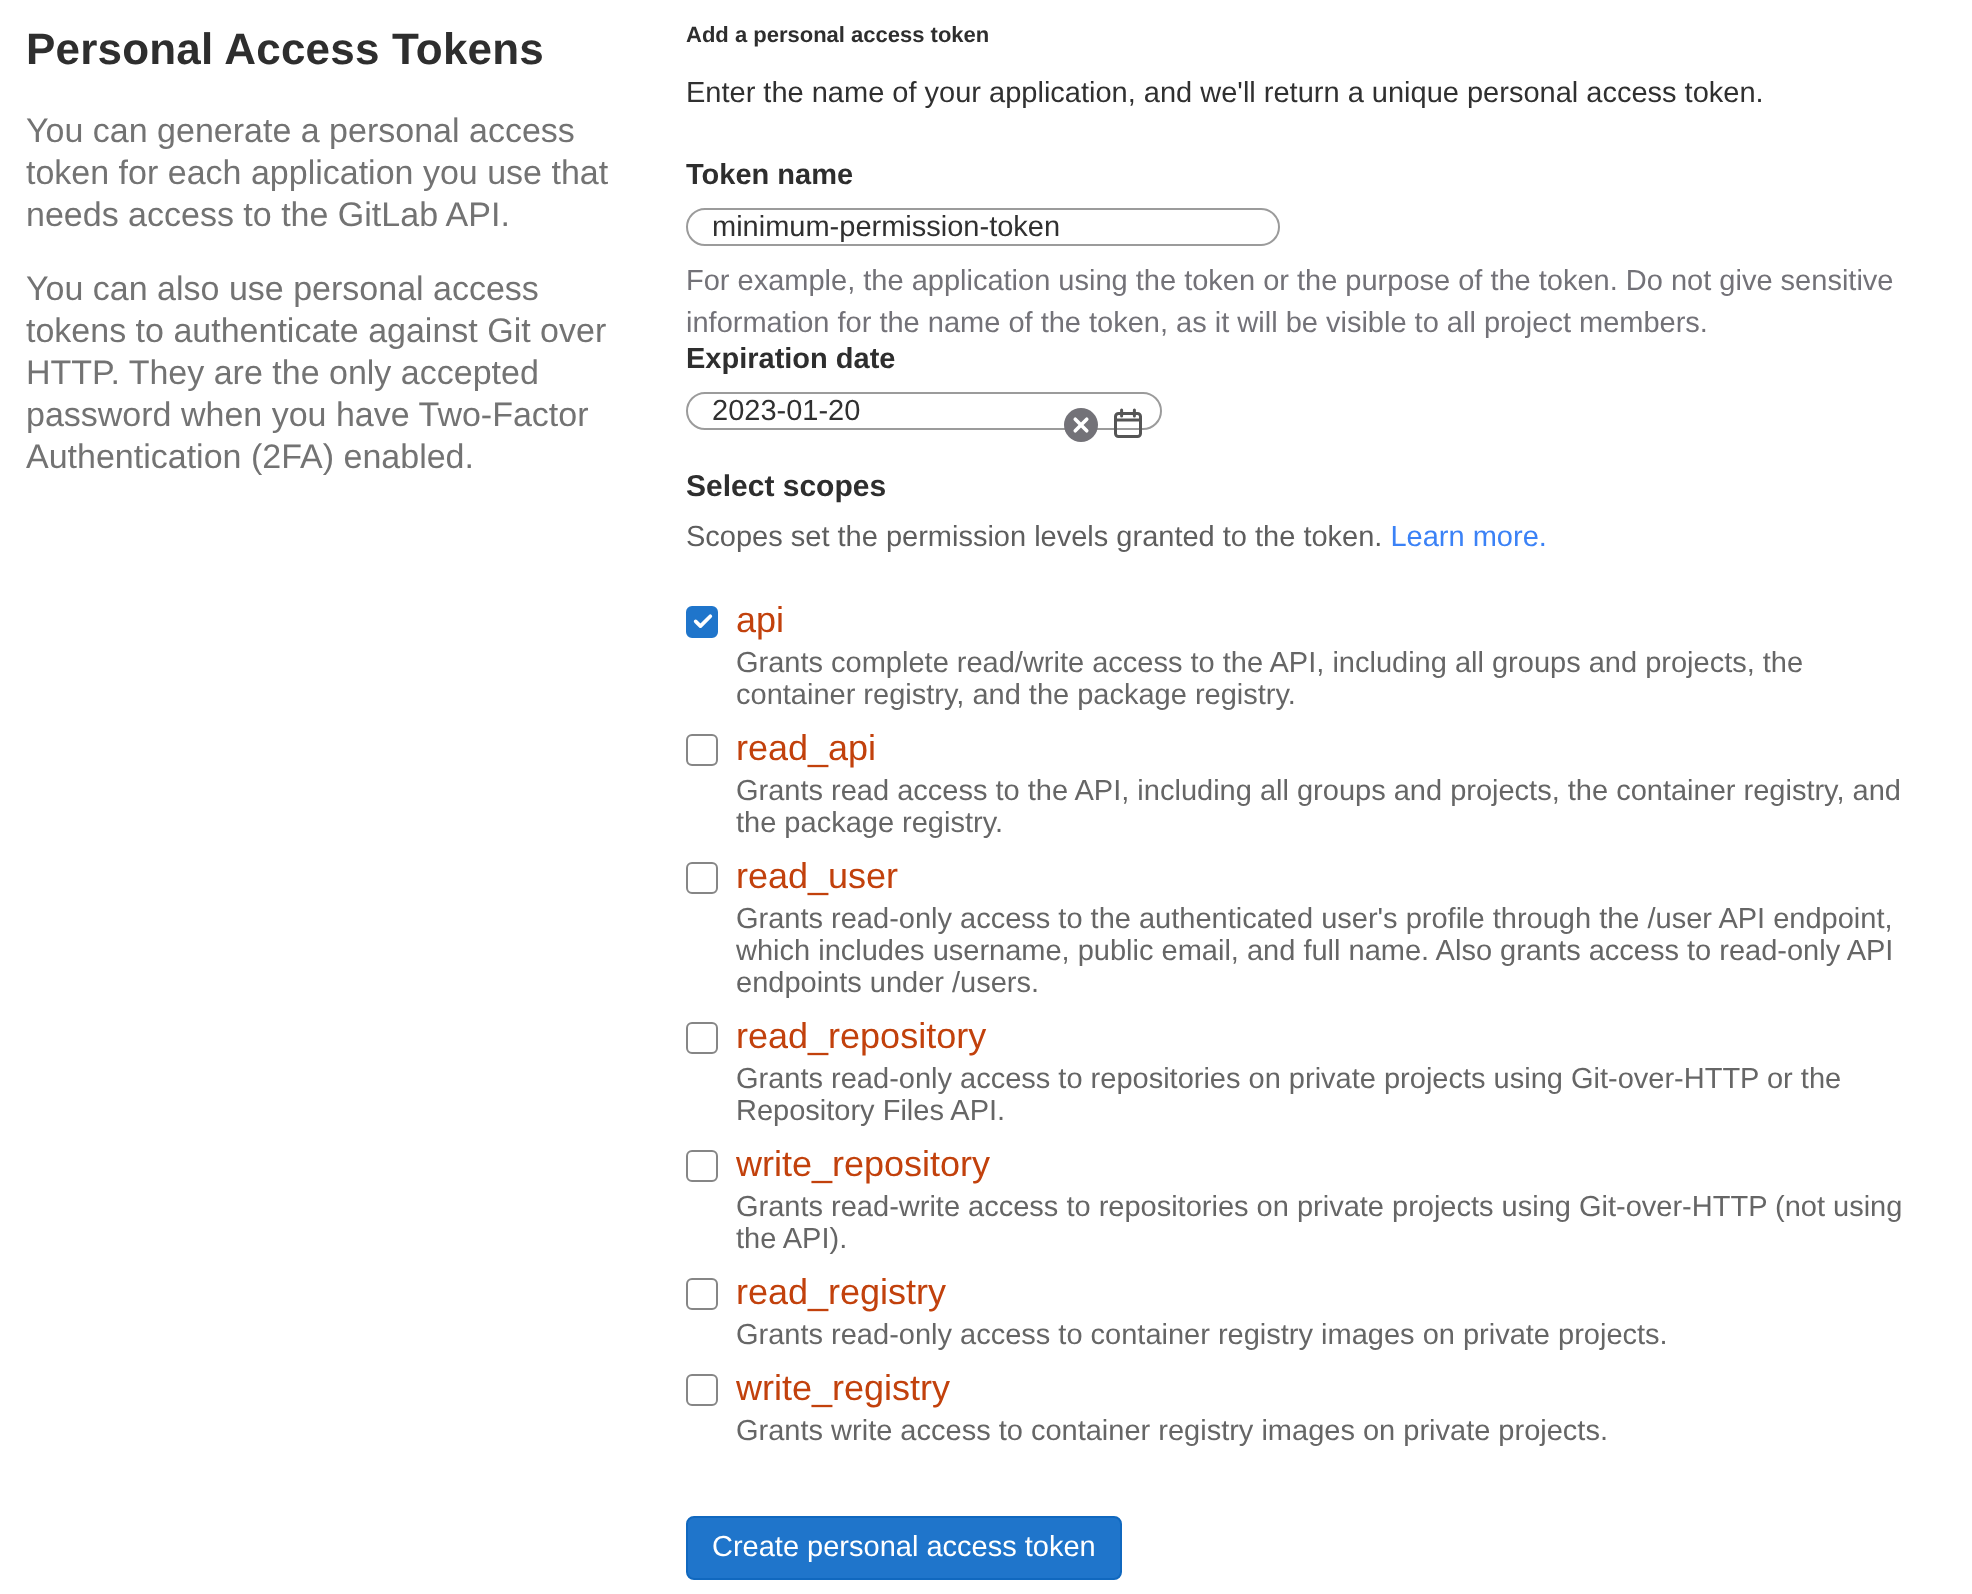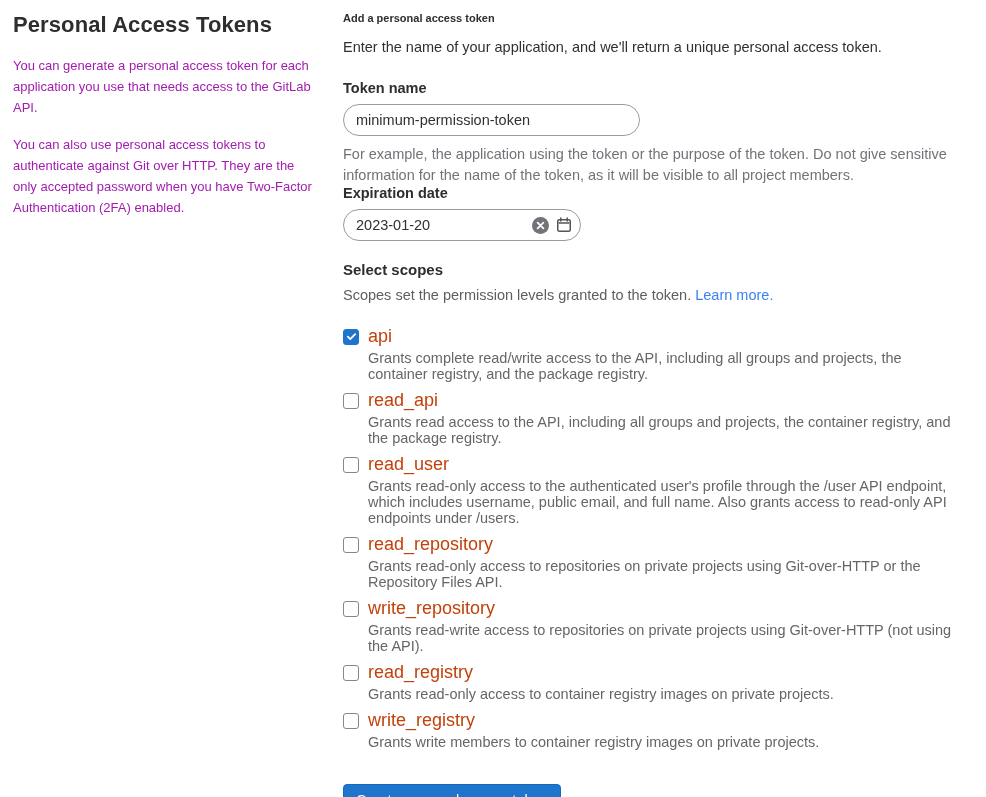--- a/index.html
+++ b/index.html
@@ -18,23 +18,23 @@
   
   .left-col { width: 303px; margin-right: 27px; flex-shrink: 0; }
   .page-title {
     font-size: 22px;
     font-weight: 700;
     color: #2e2e2e;
     margin-bottom: 17px;
     letter-spacing: 0.1px;
   }
   .left-col p {
-    font-size: 13px;
+    font-size: 17px;
     line-height: 21px;
-    color: #a21caf;
+    color: #737373;
     margin-bottom: 16px;
   }
   
   .main-col { flex: 1; min-width: 0; }
   .form-heading {
     font-size: 11px;
     font-weight: 700;
     color: #2e2e2e;
     margin-bottom: 13px;
   }
@@ -46,21 +46,21 @@
   }
   .field-label {
     font-size: 14.5px;
     font-weight: 700;
     color: #2e2e2e;
     margin-bottom: 8px;
   }
   .text-input {
     display: block;
     width: 297px;
-    height: 32px;
+    height: 19px;
     border: 1px solid #9b9b9b;
     border-radius: 16px;
     padding: 0 12px;
     font-family: inherit;
     font-size: 14.5px;
     color: #303030;
     background: #fff;
     outline: none;
   }
   .field-help {
@@ -255,18 +255,18 @@
       <div class="scope-desc">Grants read-only access to container registry images on private projects.</div>
     </div>
 
     <div class="scope-item">
       <div class="scope-row">
         <span class="checkbox">
           
         </span>
         <span class="scope-label">write_registry</span>
       </div>
-      <div class="scope-desc">Grants write members to container registry images on private projects.</div>
+      <div class="scope-desc">Grants write access to container registry images on private projects.</div>
     </div>
 
     <button class="submit-btn">Create personal access token</button>
   </div>
 </div>
 
 </body></html>

